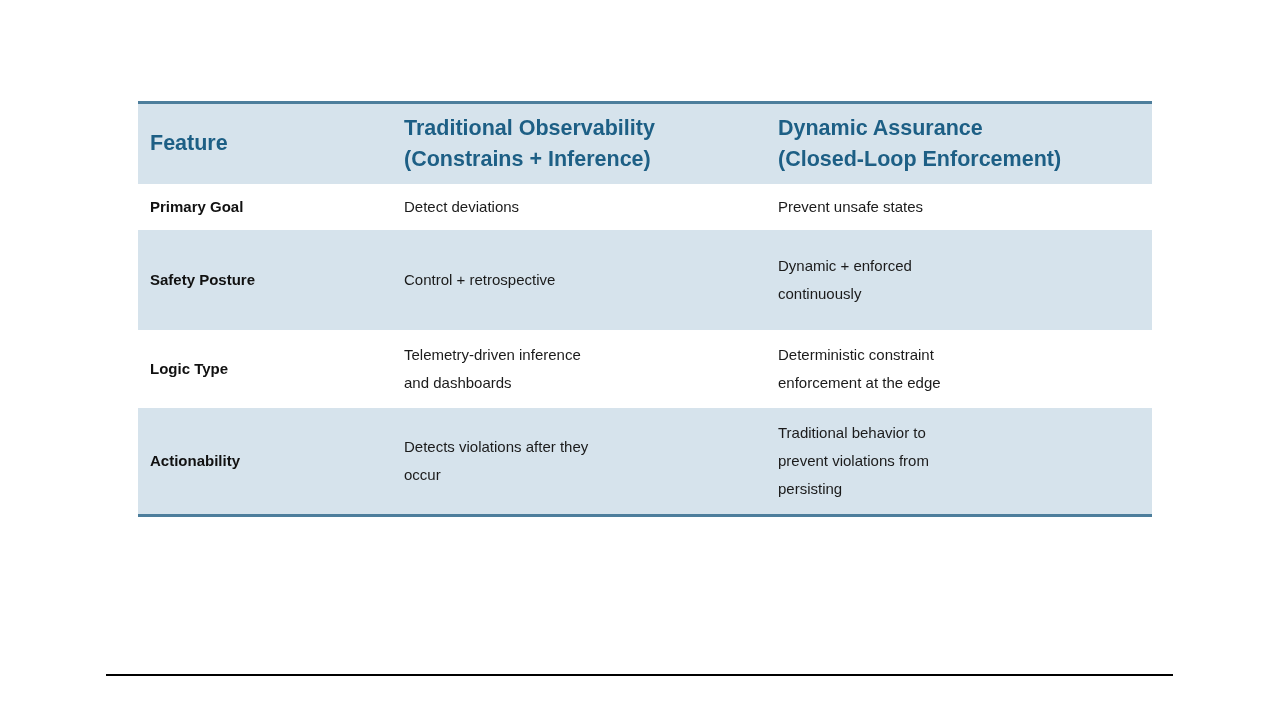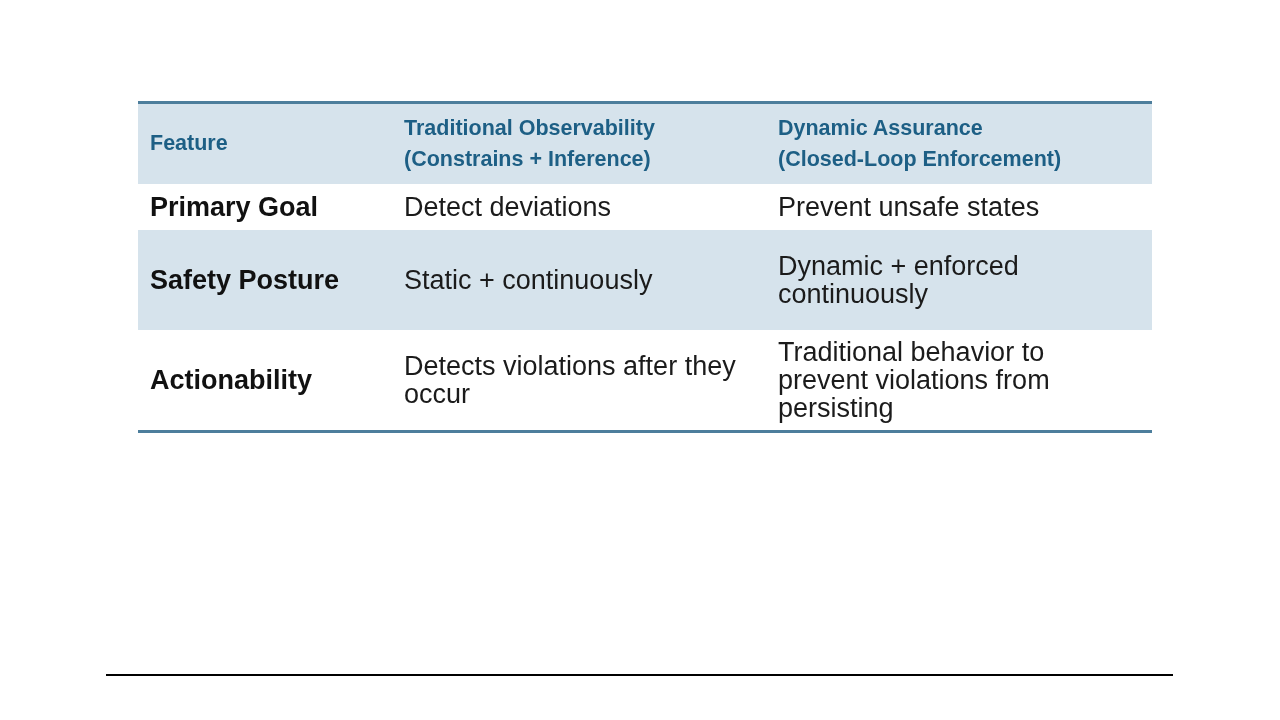--- a/index.html
+++ b/index.html
@@ -27,21 +27,21 @@
   }
   col.c1{width:254px;}
   col.c2{width:374px;}
   col.c3{width:386px;}
 
   th,td{
     vertical-align:middle;
     text-align:left;
     padding:8px 14px 8px 12px;
     white-space:pre-line;
-    font-size:27px;
+    font-size:15px;
     line-height:28px;
     color:var(--body-text);
     font-weight:400;
   }
 
   thead th{
     background:var(--band-bg);
     color:var(--header-text);
     font-weight:700;
     font-size:21.5px;
@@ -101,23 +101,30 @@
         </tr>
       </thead>
       <tbody id="tbody">
           <tr>
     <th class="rowhead" scope="row">Primary Goal</th>
     <td>Detect deviations</td>
     <td>Prevent unsafe states</td>
   </tr>
           <tr>
     <th class="rowhead" scope="row">Safety Posture</th>
-    <td>Static + continuously</td>
+    <td>Control + retrospective</td>
     <td>Dynamic + enforced
 continuously</td>
+  </tr>
+          <tr>
+    <th class="rowhead" scope="row">Logic Type</th>
+    <td>Telemetry-driven inference
+and dashboards</td>
+    <td>Deterministic constraint
+enforcement at the edge</td>
   </tr>
           <tr>
     <th class="rowhead" scope="row">Actionability</th>
     <td>Detects violations after they
 occur</td>
     <td>Traditional behavior to
 prevent violations from
 persisting</td>
   </tr>
         </tbody>

